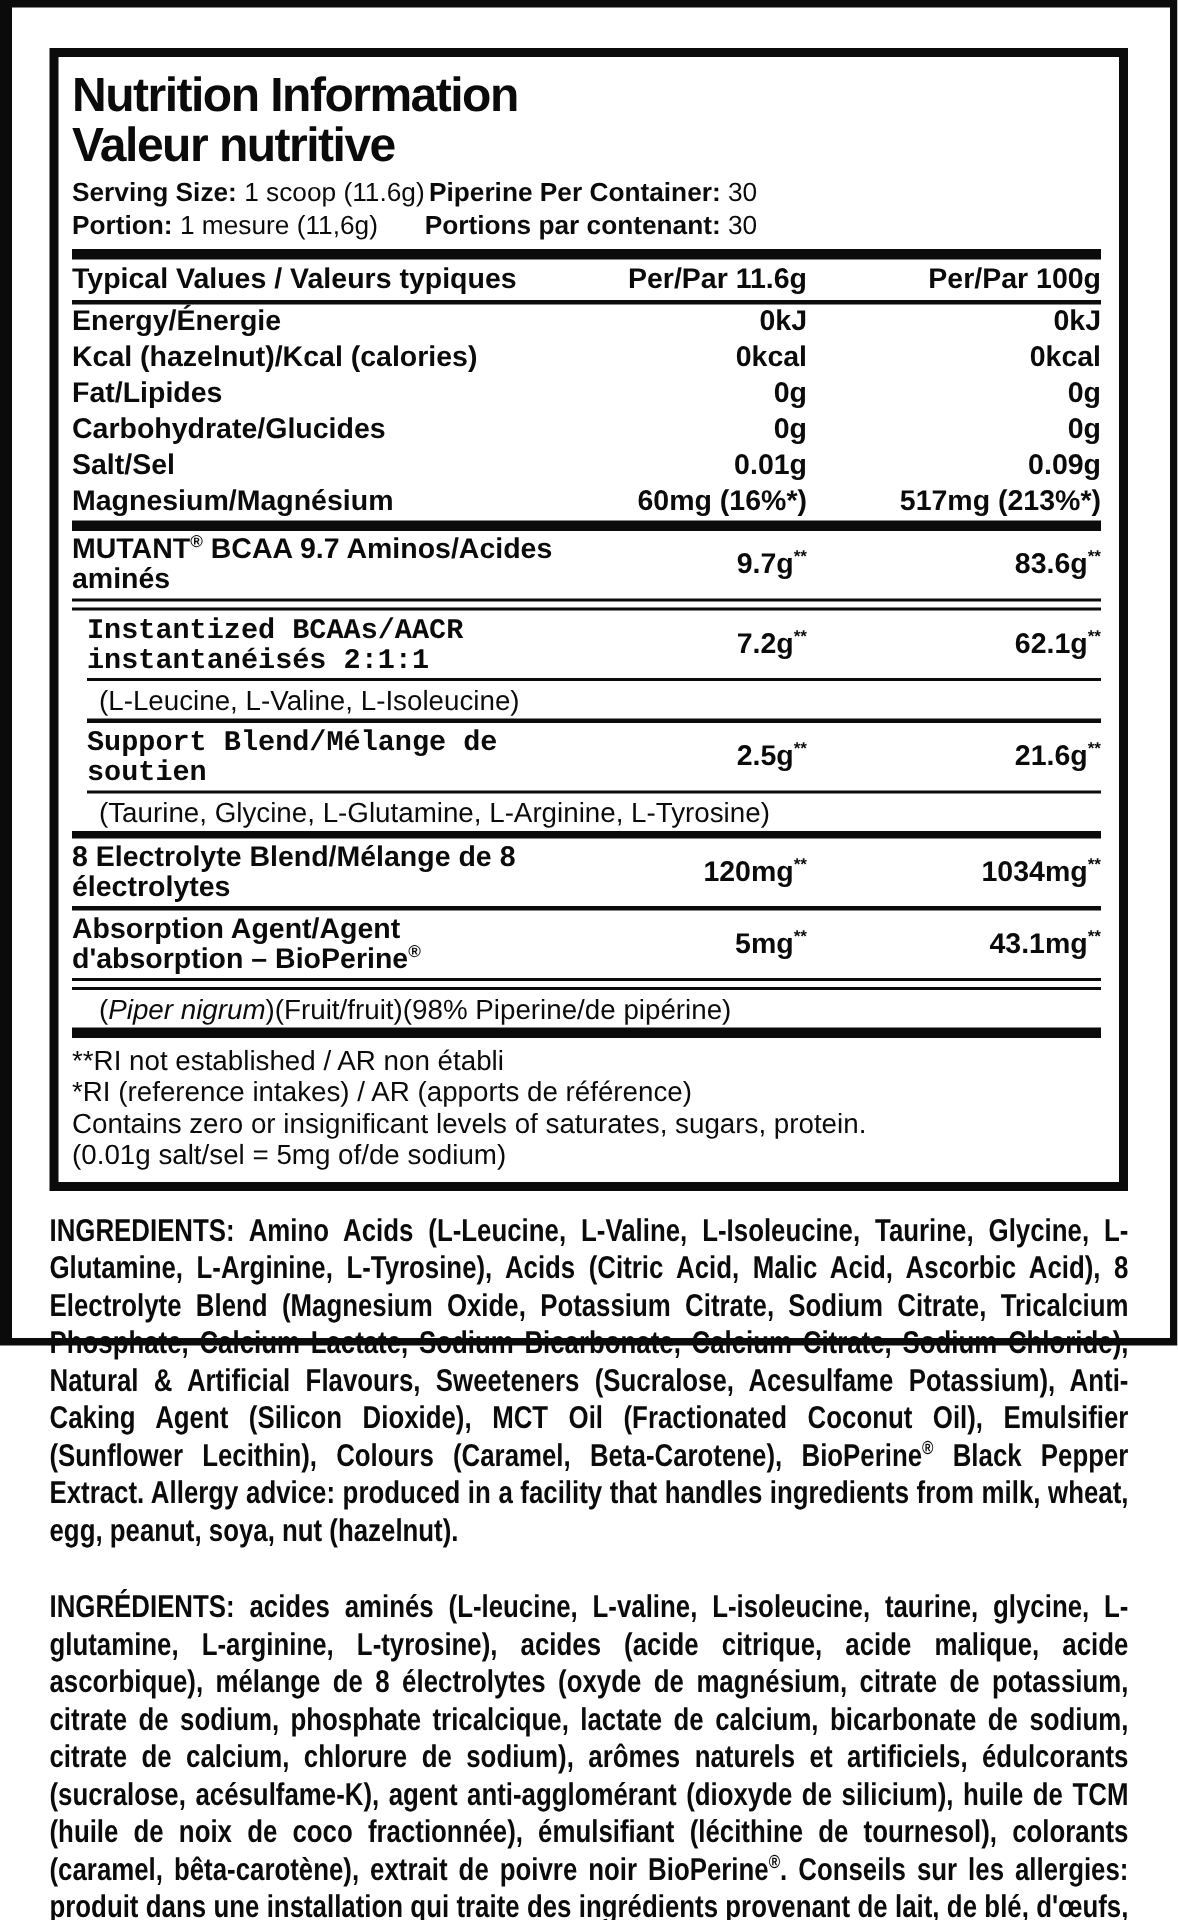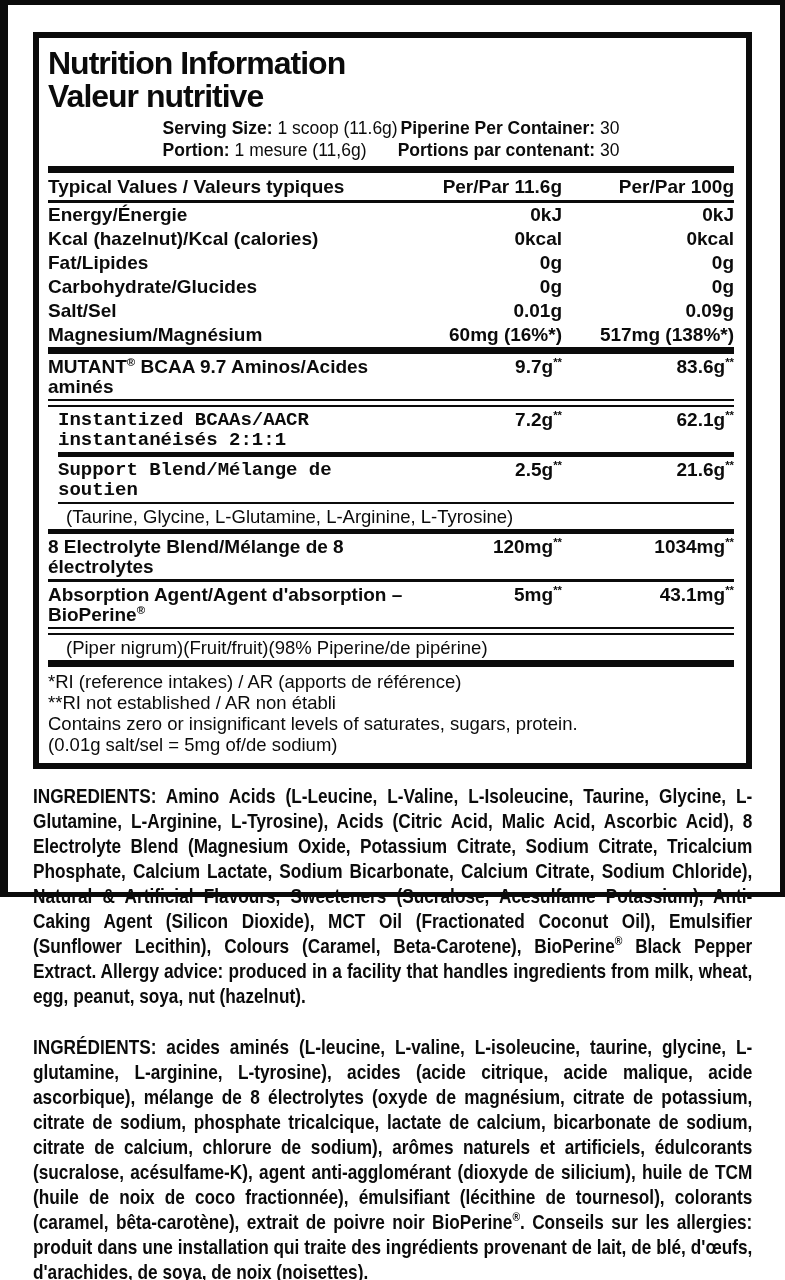--- a/index.html
+++ b/index.html
@@ -11,41 +11,41 @@
     padding:27px 28px 0 25px;
     background:#fff;
   }
   
   .panel {
     border:6px solid #0b0b0b;
     padding:9px 12px 8px 9px;
     background:#fff;
   }
   .title { font-weight:bold; font-size:32px; line-height:33px; letter-spacing:-1px; margin-bottom:5px; }
-  .serving { display:flex; justify-content:center; font-size:17.5px; line-height:21.5px; margin-bottom:5px; }
+  .serving { display:flex; justify-content:flex-start; font-size:17.5px; line-height:21.5px; margin-bottom:5px; }
   .serving b { font-weight:bold; }
   .serving-right { text-align:right; }
   
   .bar7 { height:7px; background:#0b0b0b; }
   .bar5 { height:5px; background:#0b0b0b; }
   .rule3 { border-top:3px solid #0b0b0b; }
   .rule2 { border-top:2px solid #0b0b0b; }
   .dbl { height:8px; border-top:2px solid #0b0b0b; border-bottom:2px solid #0b0b0b; }
   .ind { margin-left:10px; }
   
-  .row { display:flex; align-items:flex-start; padding:2px 0; font-size:19px; font-weight:bold; line-height:20px; }
+  .row { display:flex; align-items:center; padding:2px 0; font-size:19px; font-weight:bold; line-height:20px;gap:24px; }
   .hdr { padding:4px 0 3px 0; }
   .row .lbl { flex:1; }
   .row .c1 { width:140px; text-align:right; white-space:nowrap; }
   .row .c2 { width:172px; text-align:right; white-space:nowrap; }
   .row.sect { padding:2.5px 0; }
   .row.note { font-weight:normal; font-size:18.5px; }
   .ind1 { padding-left:10px;font-family:Liberation Mono, monospace; }
   .ind2 { padding-left:18px; }
-  .it { }
+  .it { font-style:italic; }
   sup { font-size:60%; line-height:0; vertical-align:super; }
   
   .footnotes { font-size:18.5px; font-weight:normal; line-height:21px; padding-top:4px; }
   
   .ing {
     font-weight:bold; font-size:21px; line-height:25px;
     text-align:justify;
     width:122%;
     transform:scaleX(0.82); transform-origin:0 0;
     letter-spacing:0;
@@ -107,41 +107,44 @@
       <div class="c2">0g</div>
     </div>
     <div class="row">
       <div class="lbl">Salt/Sel</div>
       <div class="c1">0.01g</div>
       <div class="c2">0.09g</div>
     </div>
     <div class="row">
       <div class="lbl">Magnesium/Magnésium</div>
       <div class="c1">60mg (16%*)</div>
-      <div class="c2">517mg (138%*)</div>
+      <div class="c2">517mg (213%*)</div>
     </div>
 
     <div class="bar7"></div>
 
     <div class="row sect">
       <div class="lbl supify">MUTANT<sup>®</sup> BCAA 9.7 Aminos/Acides aminés</div>
       <div class="c1 supify">9.7g<sup>**</sup></div>
       <div class="c2 supify">83.6g<sup>**</sup></div>
     </div>
 
     <div class="dbl"></div>
 
     <div class="row sect">
       <div class="lbl ind1">Instantized BCAAs/AACR instantanéisés 2:1:1</div>
       <div class="c1 supify">7.2g<sup>**</sup></div>
       <div class="c2 supify">62.1g<sup>**</sup></div>
     </div>
 
     <div class="rule2 ind"></div>
 
+    <div class="row sect note">
+      <div class="lbl ind2">(L-Leucine, L-Valine, L-Isoleucine)</div>
+    </div>
 
     <div class="rule3 ind"></div>
 
     <div class="row sect">
       <div class="lbl ind1">Support Blend/Mélange de soutien</div>
       <div class="c1 supify">2.5g<sup>**</sup></div>
       <div class="c2 supify">21.6g<sup>**</sup></div>
     </div>
 
     <div class="rule2 ind"></div>
@@ -168,22 +171,22 @@
 
     <div class="dbl"></div>
 
     <div class="row sect note">
       <div class="lbl ind2"><span>(</span><span class="it">Piper nigrum</span><span>)(Fruit/fruit)(98% Piperine/de pipérine)</span></div>
     </div>
 
     <div class="bar7"></div>
 
     <div class="footnotes">
+      <div>**RI not established / AR non établi</div>
       <div>*RI (reference intakes) / AR (apports de référence)</div>
-      <div>**RI not established / AR non établi</div>
       <div>Contains zero or insignificant levels of saturates, sugars, protein.</div>
       <div>(0.01g salt/sel = 5mg of/de sodium)</div>
     </div>
 
   </div>
 
   <div class="ing ing-en supify">INGREDIENTS: Amino Acids (L-Leucine, L-Valine, L-Isoleucine, Taurine, Glycine, L-Glutamine, L-Arginine, L-Tyrosine), Acids (Citric Acid, Malic Acid, Ascorbic Acid), 8 Electrolyte Blend (Magnesium Oxide, Potassium Citrate, Sodium Citrate, Tricalcium Phosphate, Calcium Lactate, Sodium Bicarbonate, Calcium Citrate, Sodium Chloride), Natural &amp; Artificial Flavours, Sweeteners (Sucralose, Acesulfame Potassium), Anti-Caking Agent (Silicon Dioxide), MCT Oil (Fractionated Coconut Oil), Emulsifier (Sunflower Lecithin), Colours (Caramel, Beta-Carotene), BioPerine<sup>®</sup> Black Pepper Extract. Allergy advice: produced in a facility that handles ingredients from milk, wheat, egg, peanut, soya, nut (hazelnut).</div>
 
   <div class="ing ing-fr supify">INGRÉDIENTS: acides aminés (L-leucine, L-valine, L-isoleucine, taurine, glycine, L-glutamine, L-arginine, L-tyrosine), acides (acide citrique, acide malique, acide ascorbique), mélange de 8 électrolytes (oxyde de magnésium, citrate de potassium, citrate de sodium, phosphate tricalcique, lactate de calcium, bicarbonate de sodium, citrate de calcium, chlorure de sodium), arômes naturels et artificiels, édulcorants (sucralose, acésulfame-K), agent anti-agglomérant (dioxyde de silicium), huile de TCM (huile de noix de coco fractionnée), émulsifiant (lécithine de tournesol), colorants (caramel, bêta-carotène), extrait de poivre noir BioPerine<sup>®</sup>. Conseils sur les allergies: produit dans une installation qui traite des ingrédients provenant de lait, de blé, d'œufs, d'arachides, de soya, de noix (noisettes).</div>
 

